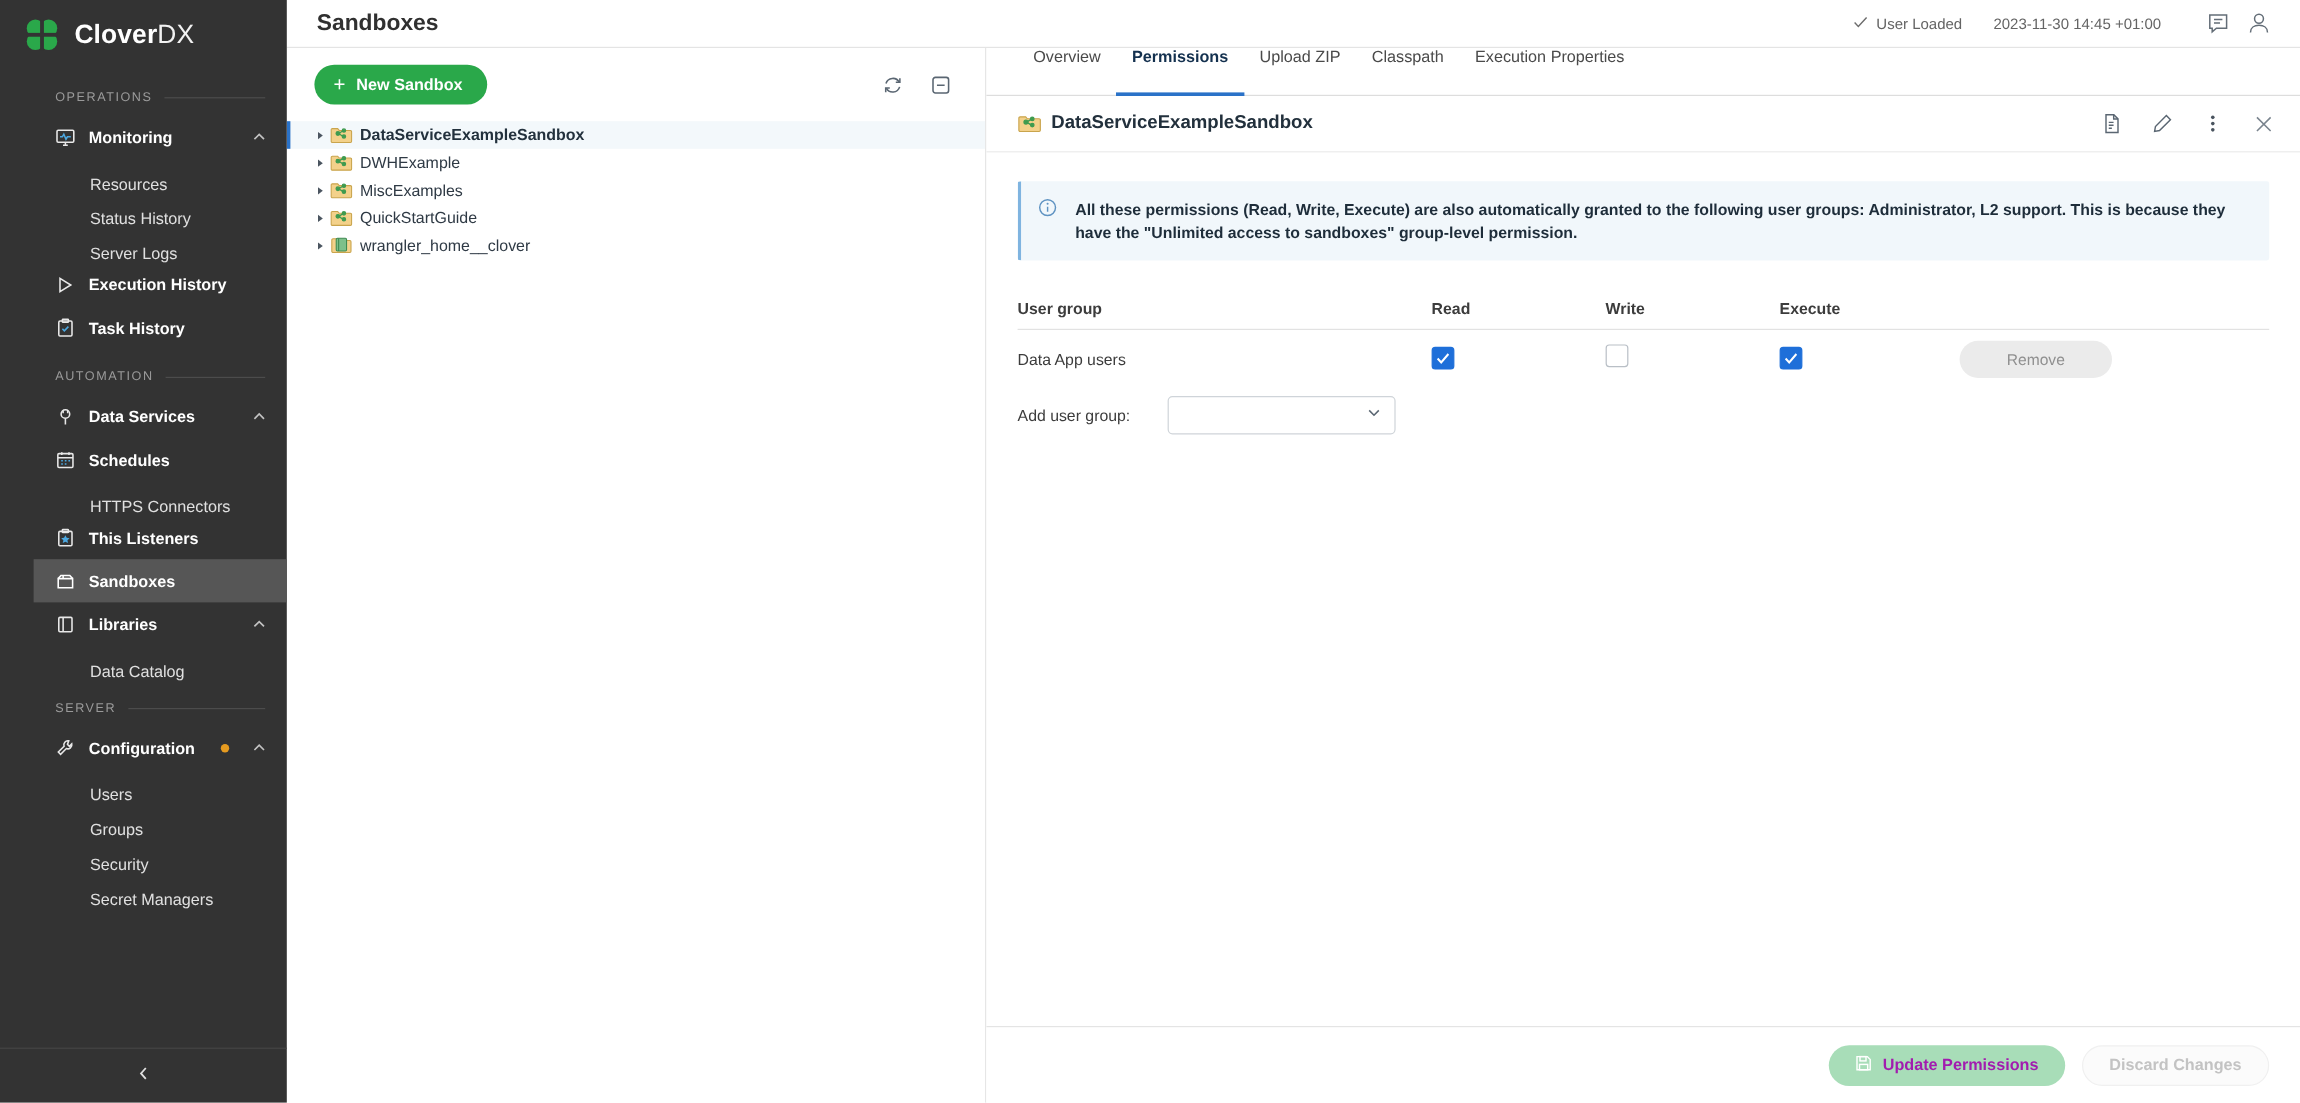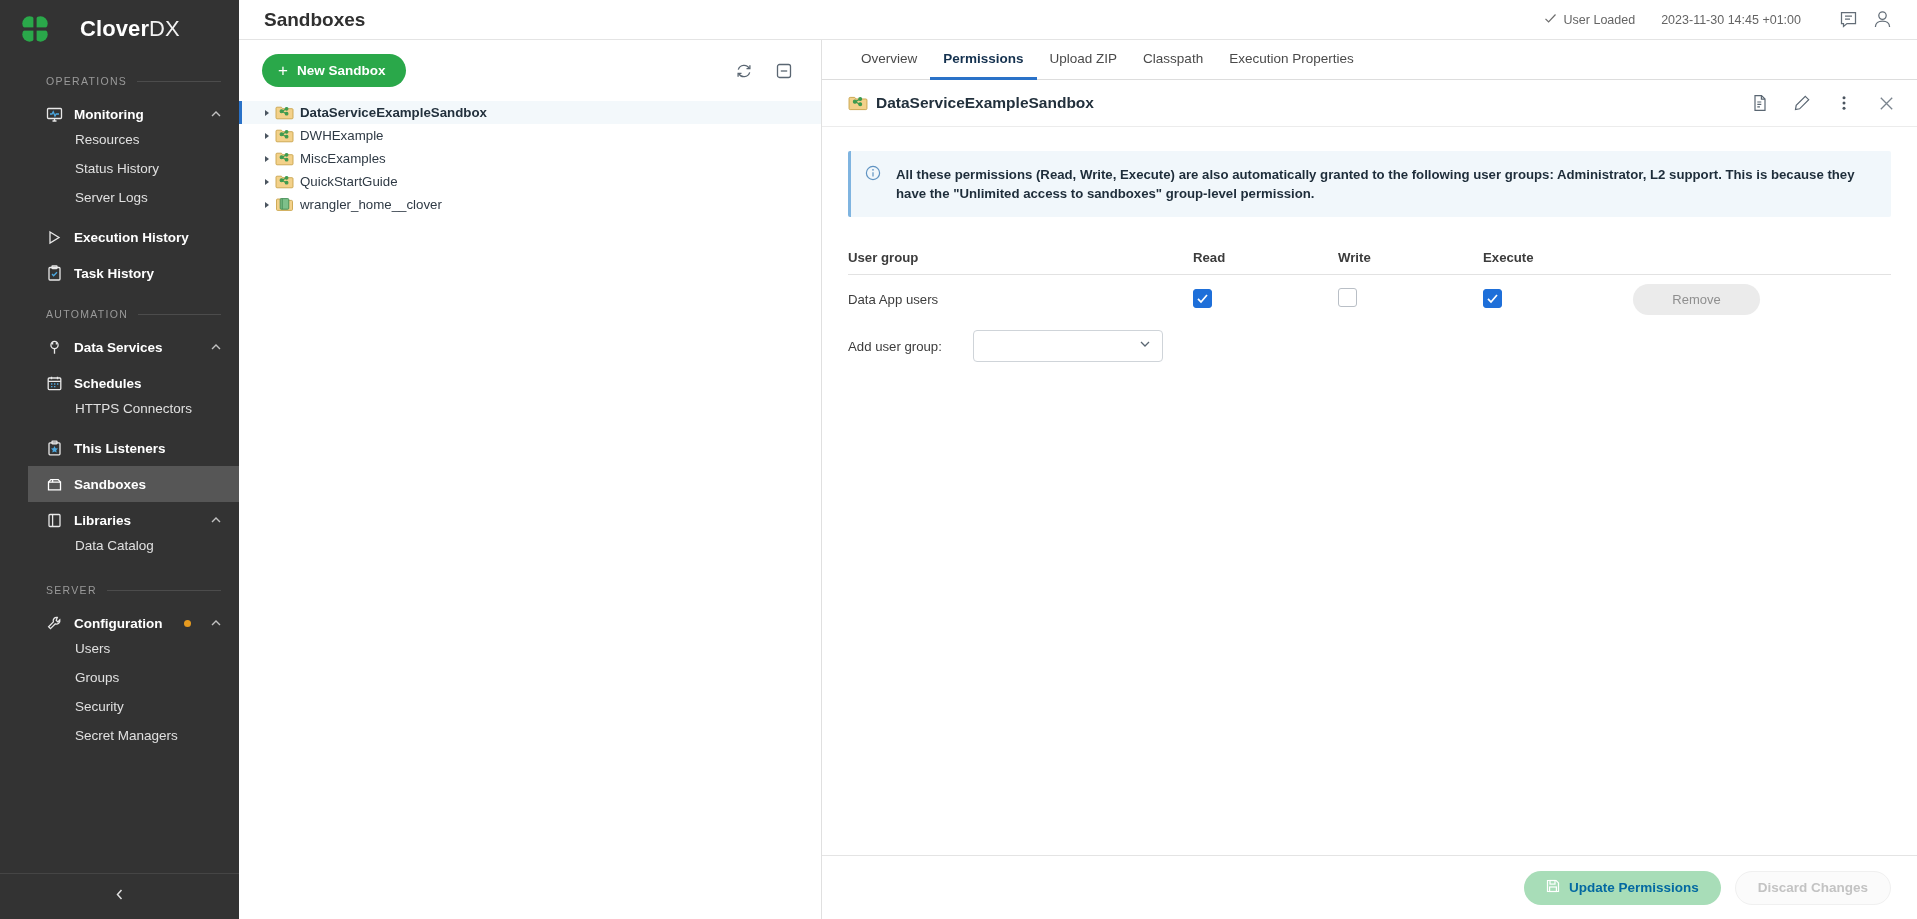--- a/index.html
+++ b/index.html
@@ -15,21 +15,21 @@
   .sidebar {
     width: 239px; height: 919px;
     background: #333333;
     color: #e8e8e8;
     position: relative;
     flex: 0 0 239px;
     display: flex; flex-direction: column;
   }
   .logo-row {
     height: 58px; display: flex; align-items: center;
-    padding-left: 18px; gap: 28px; flex: 0 0 58px;
+    padding-left: 18px; gap: 10px; flex: 0 0 58px;
   }
   .logo-mark { width: 34px; height: 34px; position: relative; }
   .logo-text { font-size: 22px; font-weight: bold; letter-spacing: .1px; color:#fff; }
   .logo-text .dx { font-weight: 400; color:#f2f2f2; }
 
   .nav-scroll { flex: 1 1 auto; overflow: hidden; padding-bottom: 4px; padding-left: 28px; }
 
   .sect {
     display: flex; align-items: center; gap: 10px;
     padding: 0 18px; height: 30px; margin-top: 8px;
@@ -49,21 +49,21 @@
     width: 17px; height: 17px; flex: 0 0 17px;
     display: flex; align-items: center; justify-content: center;
   }
   .nav-item .lbl { font-size: 13.5px; font-weight: bold; color: #fff; flex: 1 1 auto; }
   .nav-item .chev { width: 14px; height: 14px; opacity: .85; }
   .dot-badge {
     width: 7px; height: 7px; border-radius: 50%;
     background: #e69b20; margin-right: 7px;
   }
   .sub-item {
-    display: flex; align-items: flex-start; height: 29px;
+    display: flex; align-items: flex-end; height: 29px;
     padding-left: 47px; cursor: pointer;
   }
   .sub-item .lbl { font-size: 13.5px; color: #e0e0e0; }
 
   .collapse-bar {
     height: 46px; flex: 0 0 46px;
     border-top: 1px solid #454545;
     display: flex; align-items: center; justify-content: center;
     cursor: pointer;
   }
@@ -133,21 +133,21 @@
   .tree-row.selected .tlabel { font-weight: bold; color: #23313d; }
 
   
   .detail { flex: 1 1 auto; display: flex; flex-direction: column; min-width: 0; background:#fff; }
   .tabs {
     height: 40px; flex: 0 0 40px;
     display: flex; align-items: stretch;
     border-bottom: 1px solid #dddddd; padding-left: 26px;
   }
   .tab {
-    display: flex; align-items: center; padding: 0 13px;
+    display: flex; padding: 0 13px;
     font-size: 13.5px; color: #4a4a4a; cursor: pointer;
     border-bottom: 3px solid transparent; margin-bottom: -1px;
   }
   .tab.active { color: #14314f; font-weight: bold; border-bottom-color: #2a72c8; }
 
   .detail-head {
     height: 47px; flex: 0 0 47px;
     display: flex; align-items: center; padding: 0 14px 0 26px;
     border-bottom: 1px solid #ececec;
   }
@@ -210,21 +210,21 @@
   }
   .select-val { font-size: 13px; color: #3c3c3c; flex: 1 1 auto; }
 
   .footer {
     height: 64px; flex: 0 0 64px;
     border-top: 1px solid #e4e4e4;
     display: flex; align-items: center; justify-content: flex-end;
     padding-right: 26px; gap: 14px; background: #fff;
   }
   .btn-primary-dis {
-    background: #a8ddb8; color: #0369a1;
+    background: #a8ddb8; color: #a21caf;
     border: none; border-radius: 18px; height: 34px; padding: 0 22px;
     font-size: 13.5px; font-weight: bold; cursor: default;
     display: flex; align-items: center; gap: 9px;
     font-family: "Liberation Sans", sans-serif;
   }
   .btn-ghost-dis {
     background: #fbfbfb; color: #c3c3c3;
     border: 1px solid #f0f0f0; border-radius: 18px;
     height: 34px; padding: 0 22px;
     font-size: 13.5px; font-weight: bold; cursor: default;

